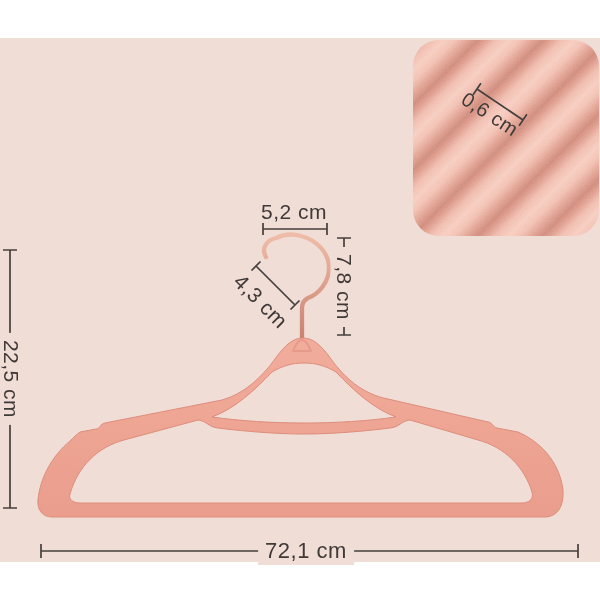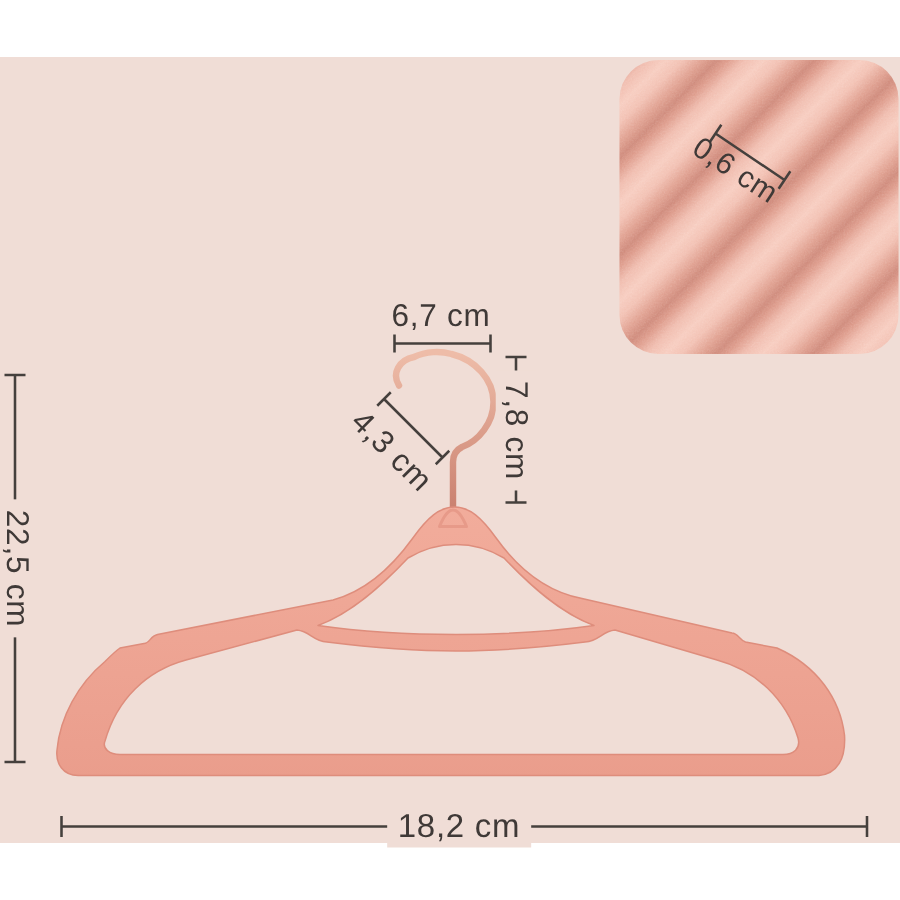--- a/index.html
+++ b/index.html
@@ -123,25 +123,25 @@
         </g>
         <g>
           <path d="M 41,551 H 578 M 41,544 V 558 M 578,544 V 558"></path>
         </g>
         <g>
           <path d="M 477,89 L 523,120 M 473.1,94.8 L 480.9,83.2 M 519.1,125.8 L 526.9,114.2"></path>
         </g>
       </g>
     </svg>
 
-    <span class="lbl r0" style="left:294px;top:173px;">6,7 cm</span>
+    <span class="lbl r0" style="left:294px;top:173px;">5,2 cm</span>
 
     <span class="lbl r90 masked" style="left:344px;top:249px;">7,8 cm</span>
 
     <span class="lbl r45" style="left:261px;top:263px;">4,3 cm</span>
 
     <span class="lbl r90 masked" style="left:11px;top:341px;">22,5 cm</span>
 
-    <span class="lbl r0 masked" style="left:306px;top:513px;font-size:22px;">18,2 cm</span>
+    <span class="lbl r0 masked" style="left:306px;top:513px;font-size:22px;">72,1 cm</span>
 
     <span class="lbl r33" style="left:490px;top:76px;font-size:20px;">0,6 cm</span>
   </div>
 </div>
 
 </body></html>

